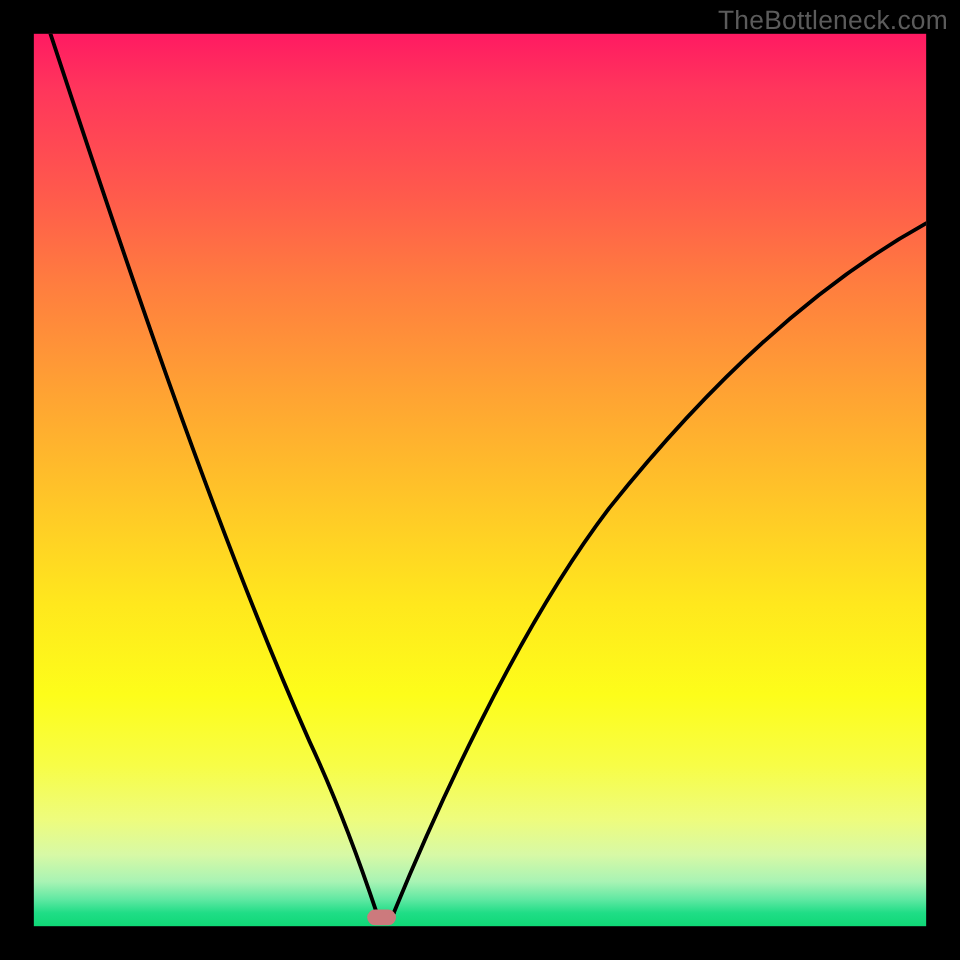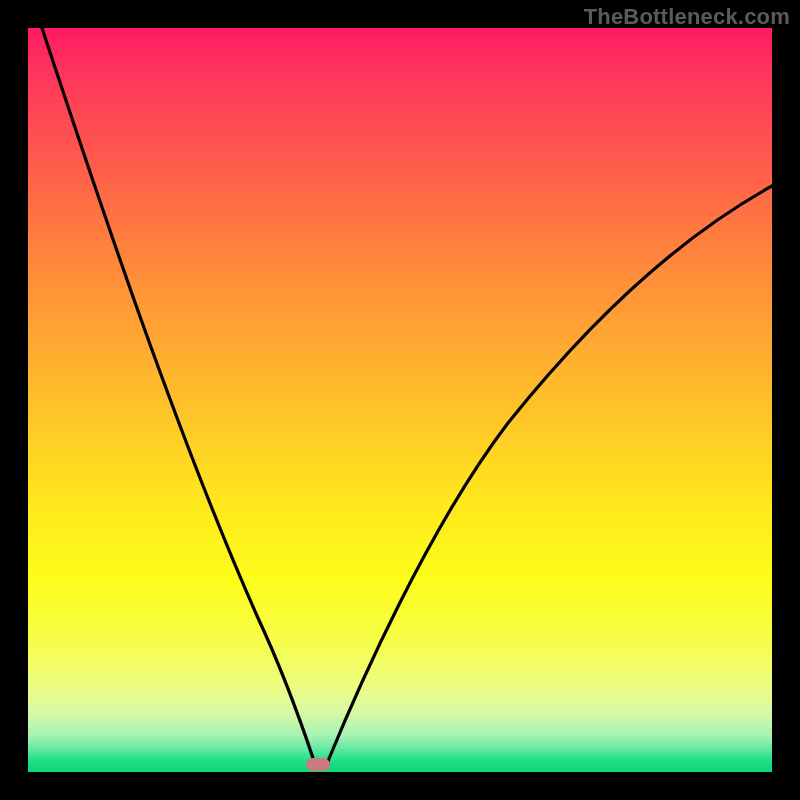--- a/index.html
+++ b/index.html
@@ -58,21 +58,21 @@
     border-radius: 7px;
     background: #cc7a7d;
   }
   .watermark {
     position: absolute;
     top: 4px;
     right: 10px;
     color: #5b5b5b;
     font-size: 22px;
     letter-spacing: 0.2px;
-    font-weight: 700;
+    font-weight: 400;
   }
 </style>
 </head>
 <body>
 
 <div class="frame">
 
   <div class="plot">
     <div class="gradient"></div>
 

